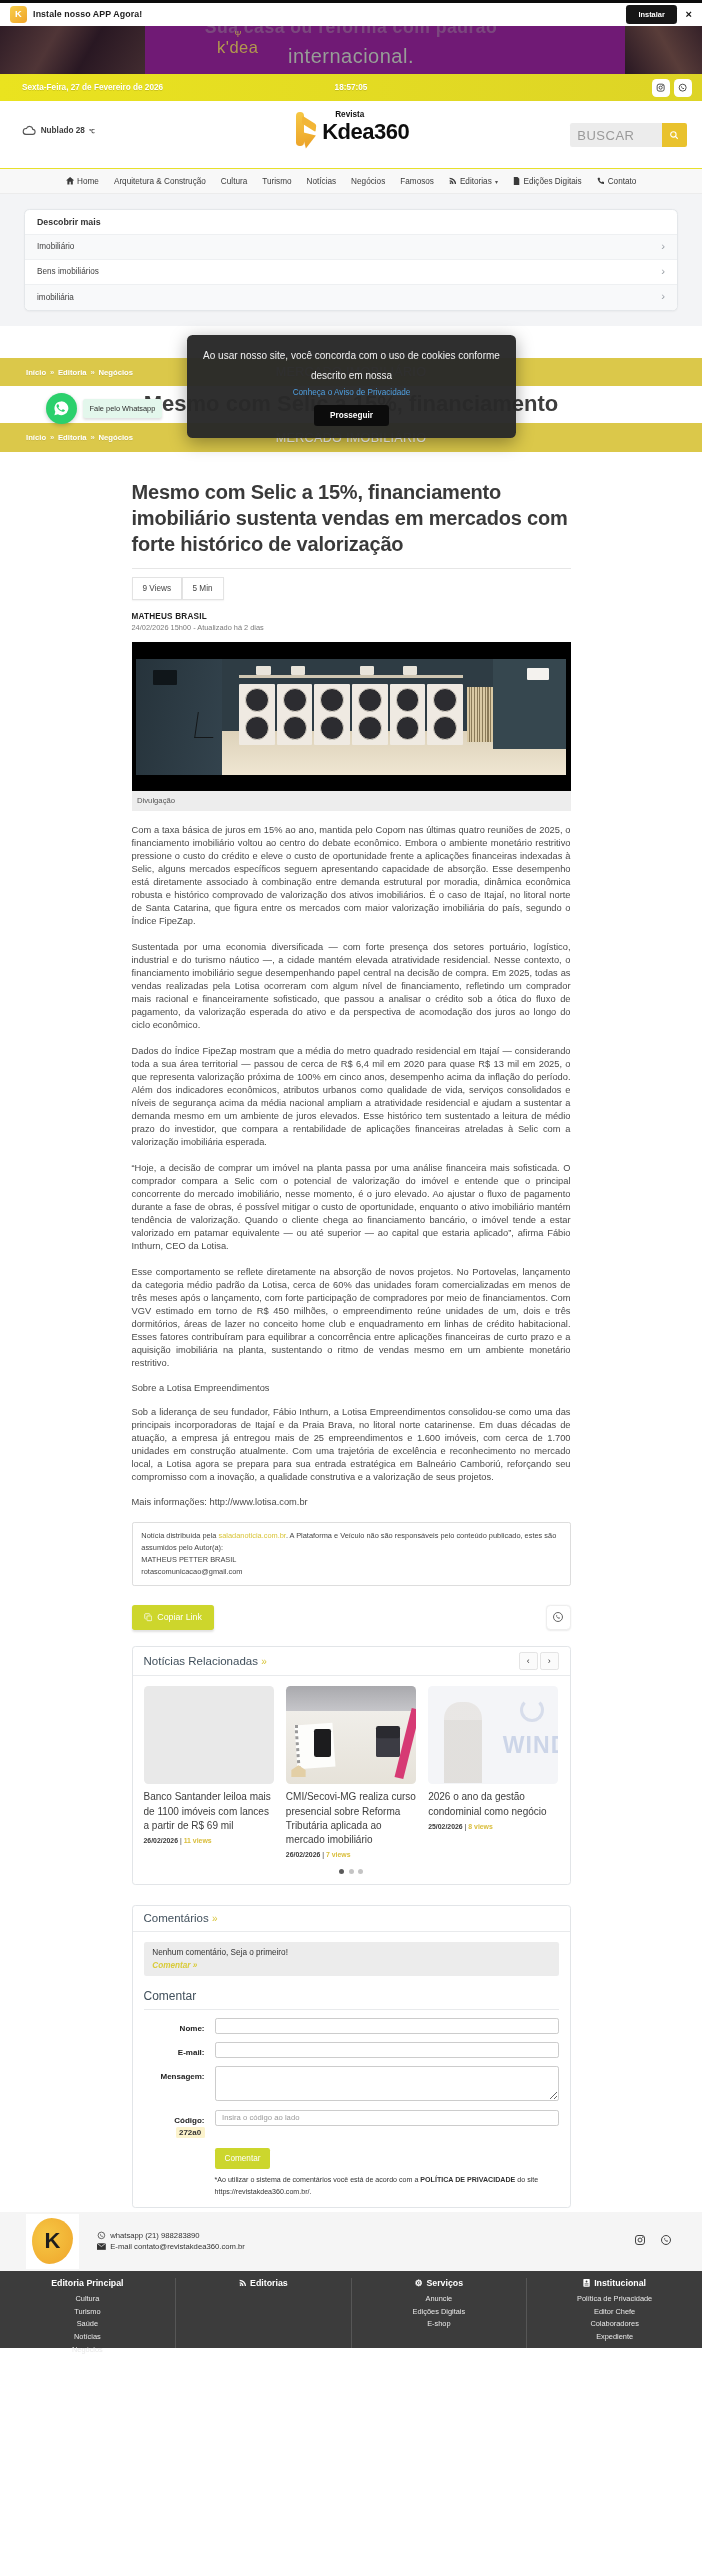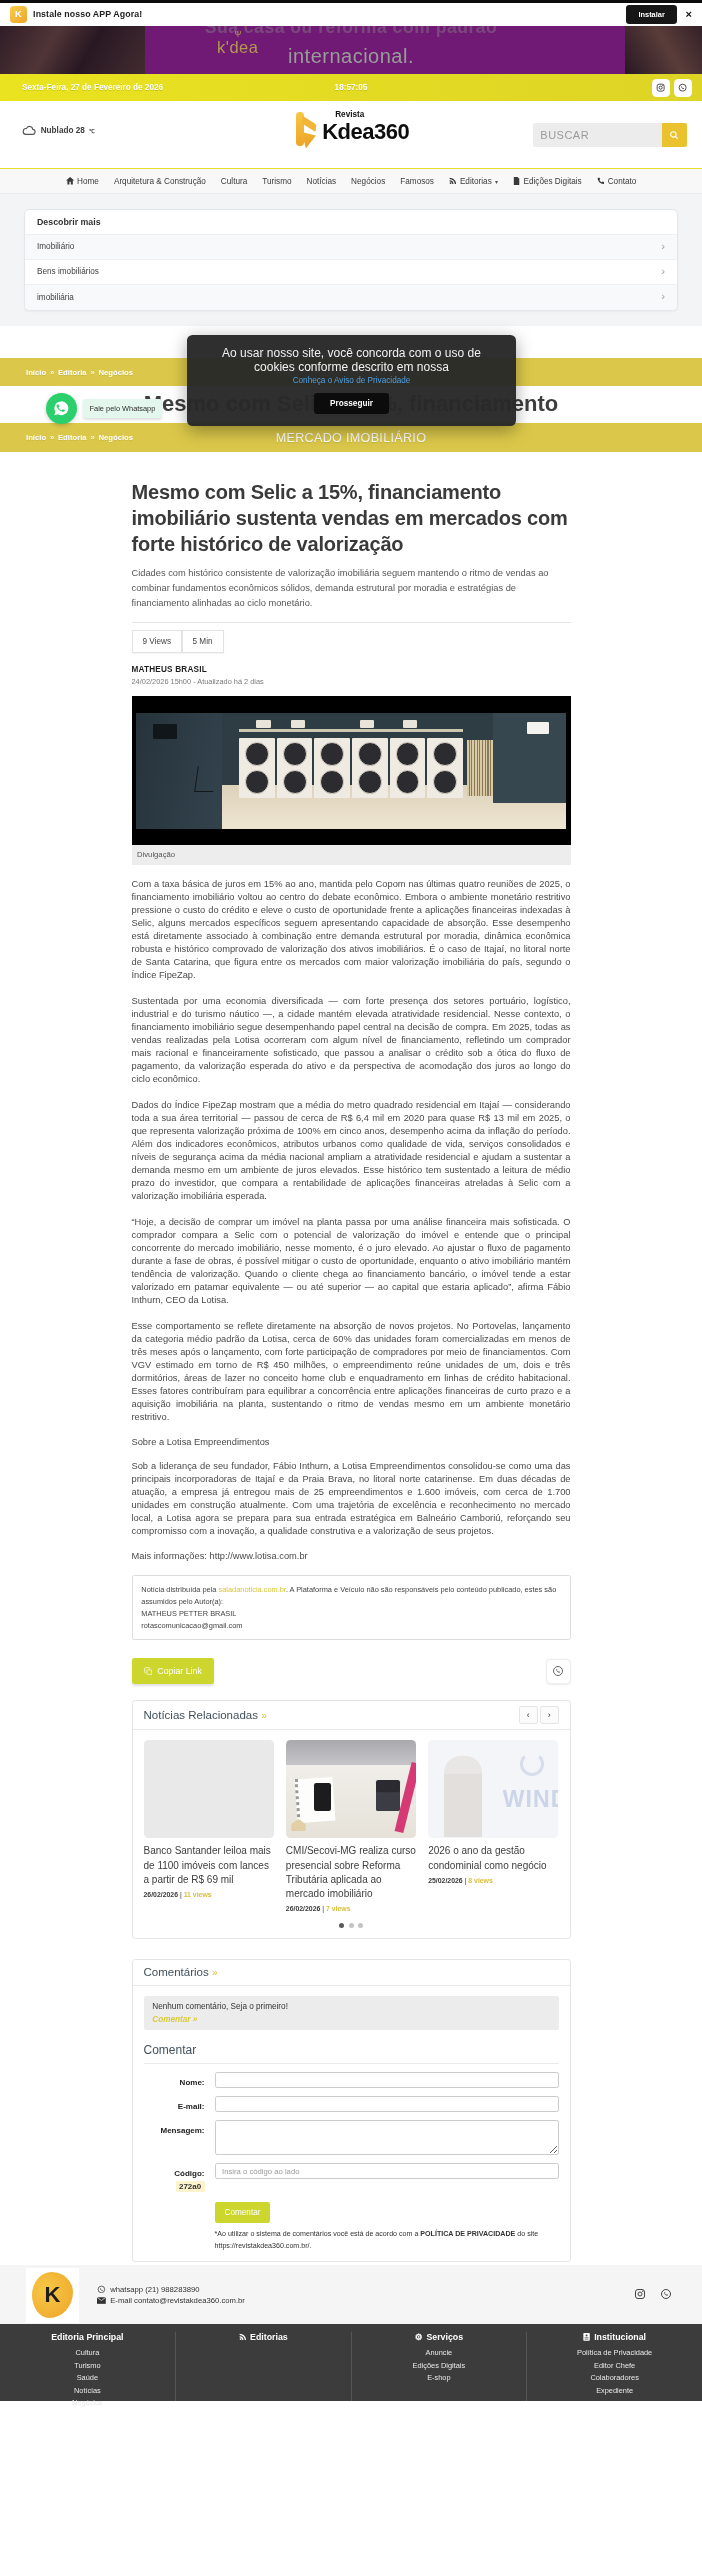--- a/index.html
+++ b/index.html
@@ -43,22 +43,22 @@
   .weather { position:absolute; left:22px; top:24px; display:flex; align-items:center; gap:4.4px; font-size:8.2px; font-weight:bold; color:#3c3c3c; }
   .logo-wrap { position:absolute; left:0; width:100%; top:8.8px; display:flex; justify-content:center; }
   .logo-k { position:relative; width:25px; height:46px; }
   .logo-k .bar { position:absolute; left:3.3px; top:2.2px; width:7.7px; height:34px; background:linear-gradient(180deg,#f6c845,#eda52a); border-radius:3.8px; }
   .logo-k .wing { position:absolute; left:8.8px; top:10px; width:14.3px; height:7.7px; background:#f2b535; transform:skewY(28deg) rotate(6deg); border-radius:1.6px; }
   .logo-k .tail { position:absolute; left:8.8px; top:22px; width:14.3px; height:16.5px; background:linear-gradient(160deg,#f2b535,#e89b22); clip-path:polygon(0 0,100% 20%,30% 100%); }
   .logo-text { margin-left:4.4px; text-align:left; }
   .logo-text .small { font-size:8.2px; font-weight:bold; color:#111; margin-left:13px; }
   .logo-text .big { font-size:22px; font-weight:800; color:#0e0e0e; letter-spacing:-0.5px; line-height:25px; }
   .search-box { position:absolute; right:15.4px; top:22px; display:flex; }
-  .search-input { width:129px; height:24px; background:#ececec; border:none; border-radius:2.2px 0 0 2.2px;
-      padding:0 7.7px; font-size:11px; letter-spacing:0.5px; color:#444; outline:none; font-family:"Liberation Sans",sans-serif; }
+  .search-input { width:92px; height:24px; background:#ececec; border:none; border-radius:2.2px 0 0 2.2px;
+      padding:0 7.7px; font-size:13px; letter-spacing:0.5px; color:#444; outline:none; font-family:"Liberation Sans",sans-serif; }
   .search-input::placeholder { color:#9a9a9a; }
   .search-btn { width:25px; height:24px; background:#e9c22d; border:none; border-radius:0 2.2px 2.2px 0; cursor:pointer;
       display:flex; align-items:center; justify-content:center; }
 
   
   .main-nav { height:25px; background:#f8f8f8; border-bottom:0.5px solid #ececec; display:flex; align-items:center; justify-content:center; gap:15px; font-size:8.2px; color:#3a3a3a; }
   .nav-item { display:flex; align-items:center; gap:3.3px; cursor:pointer; white-space:nowrap; }
   .nav-item svg { display:block; }
   .caret { font-size:6px; color:#555; }
 
@@ -76,21 +76,21 @@
   .band { height:28.5px; background:#dbc84a; position:relative; display:flex; align-items:center; }
   .crumbs { margin-left:26px; font-size:7.7px; font-weight:bold; color:#fff; z-index:2; text-shadow:0 0.5px 0.5px rgba(0,0,0,.08); }
   .crumbs .sep { opacity:.85; margin:0 3.8px; }
   .band .cat { position:absolute; left:0; width:100%; text-align:center; color:#fff; font-size:12.6px; letter-spacing:0.3px; text-shadow:0 0.5px 0.5px rgba(0,0,0,.08); }
   .title-gap { height:37px; background:#fff; overflow:hidden; text-align:center; }
   .clipped-title { font-size:22px; line-height:36px; font-weight:800; color:#3e3e3e; white-space:nowrap; }
 
   
   .cookie { position:absolute; top:335px; left:187px; width:329px; background:rgba(40,40,40,.97); border-radius:5.5px;
       padding:11px 15.4px 12px; text-align:center; z-index:60; box-shadow:0 4.4px 16.5px rgba(0,0,0,.35); }
-  .cookie p { color:#f1f1f1; font-size:12px; line-height:14px; }
+  .cookie p { color:#f1f1f1; font-size:10px; line-height:20px; }
   .cookie a { color:#4f9fe0; font-size:8.2px; display:inline-block; margin-top:2.2px; text-decoration:none; cursor:pointer; }
   .cookie button { margin-top:7.7px; background:#0c0c0c; color:#fff; font-weight:bold; font-size:8.2px; border:none; border-radius:3.3px; padding:6px 16.5px; cursor:pointer; }
 
   
   .wa-float { position:absolute; top:393px; left:46px; z-index:40; display:flex; align-items:center; }
   .wa-circle { width:31px; height:31px; border-radius:50%; background:#2bd06c; display:flex; align-items:center; justify-content:center; box-shadow:0 1.6px 4.4px rgba(0,0,0,.2); cursor:pointer; }
   .wa-pill { margin-left:5.5px; background:#e3f7ec; color:#2c2c2c; font-size:7.4px; padding:5px 7.1px; border-radius:2.7px; box-shadow:0 1.1px 2.7px rgba(0,0,0,.12); }
 
   
   .article { width:439px; margin:27px auto 0; }
@@ -366,21 +366,20 @@
 </div>
 
 <div class="cookie">
   <p>Ao usar nosso site, você concorda com o uso de cookies conforme descrito em nossa</p>
   <a>Conheça o Aviso de Privacidade</a><br>
   <button>Prosseguir</button>
 </div>
 
 <div class="article">
   <h1>Mesmo com Selic a 15%, financiamento imobiliário sustenta vendas em mercados com forte histórico de valorização</h1>
-  <p class="subtitle">Cidades com histórico consistente de valorização imobiliária seguem mantendo o ritmo de vendas ao combinar fundamentos econômicos sólidos, demanda estrutural por moradia e estratégias de financiamento alinhadas ao ciclo monetário.</p>
   <hr>
   <div class="badges">
     <div class="badge">9 Views</div>
     <div class="badge">5 Min</div>
   </div>
   <div class="author">MATHEUS BRASIL</div>
   <div class="dateline">24/02/2026 15h00 - Atualizado há 2 dias</div>
 
   <div class="figure">
     <div class="photo">

